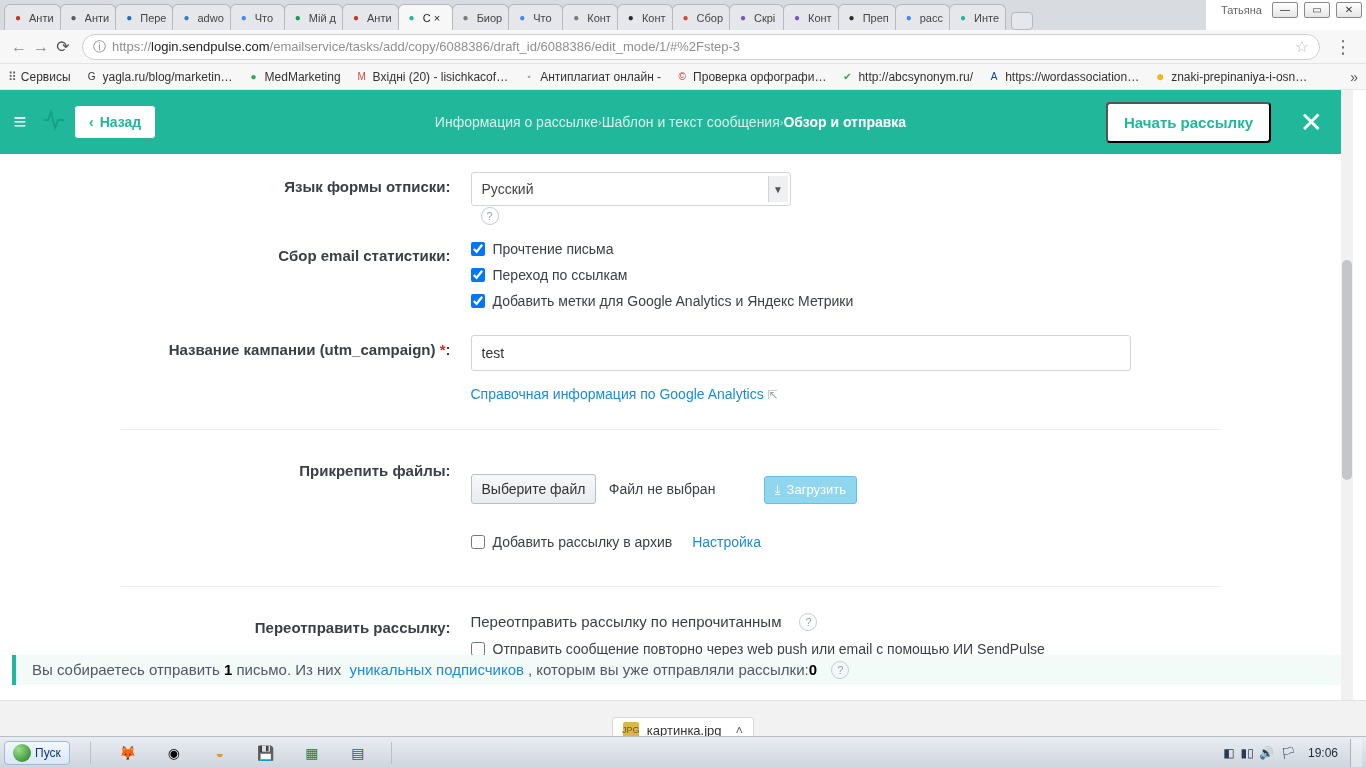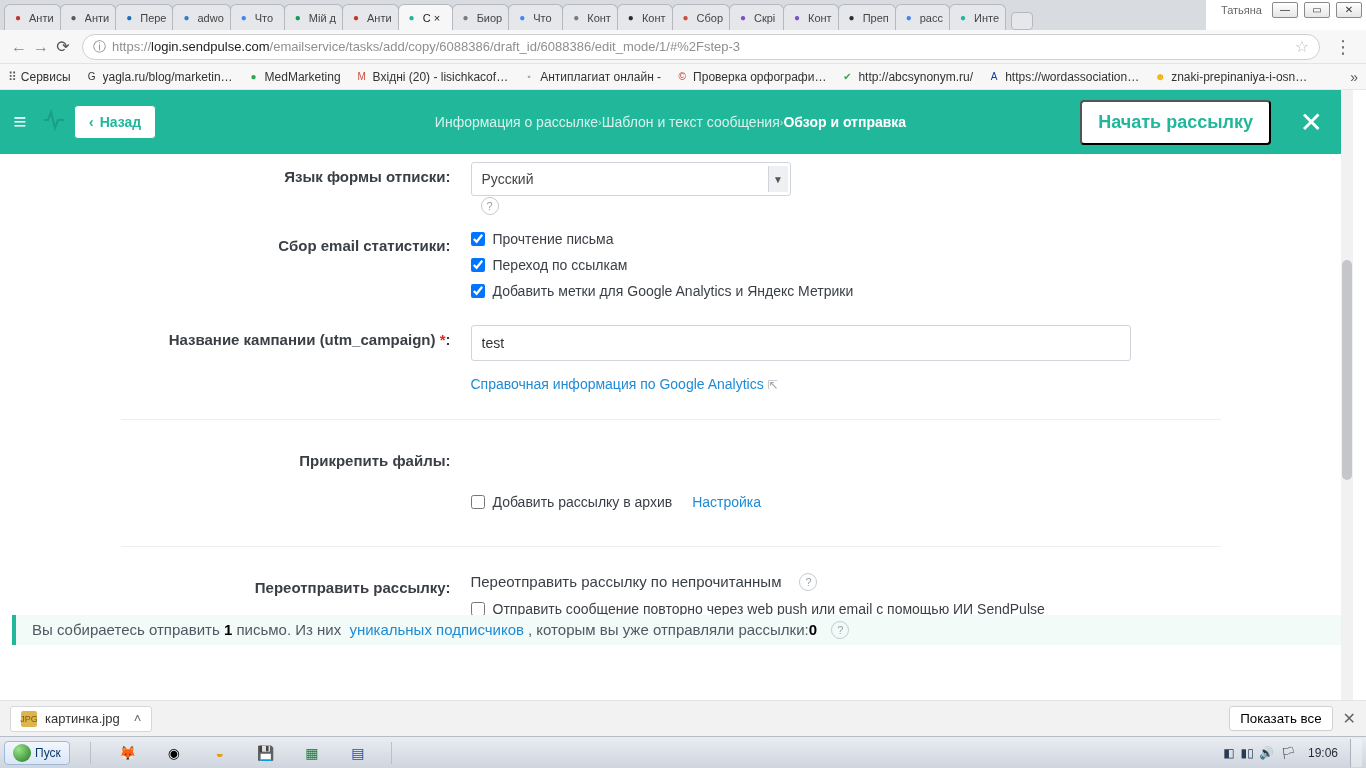--- a/index.html
+++ b/index.html
@@ -45,25 +45,25 @@
 
   
   .g-toolbar { height: 64px; background: #20b79a; display: flex; align-items: center; color: #fff; position: relative; }
   .ham { width: 40px; text-align: center; font-size: 22px; color: #fff; }
   .pulse-icon { width: 28px; text-align: center; }
   .btn-back { background: #fff; color: #20b79a; border: 1px solid #20b79a; border-radius: 4px; padding: 8px 14px; font-size: 14px; font-weight: 600; display: flex; align-items: center; gap: 6px; margin-left: 6px; }
   .bc { position: absolute; left: 50%; transform: translateX(-50%); display: flex; align-items: center; font-size: 14px; }
   .bc .bci { color: rgba(255,255,255,.82); white-space: nowrap; }
   .bc .bci.active { color: #fff; font-weight: 700; }
   .bc .sep { color: rgba(255,255,255,.7); font-size: 11px; }
-  .btn-primary { position: absolute; right: 70px; background: #fff; color: #20b79a; border-radius: 4px; padding: 10px 16px; font-size: 18px; font-weight: 700; }
+  .btn-primary { position: absolute; right: 70px; background: #fff; color: #20b79a; border-radius: 4px; padding: 10px 16px; font-size: 15px; font-weight: 700; }
   .close-x { position: absolute; right: 18px; font-size: 28px; color: #fff; }
 
   
-  .form-wrap { position: relative; width: 100%; padding-top: 0; }
+  .form-wrap { position: relative; width: 100%; padding-top: 10px; }
   .form-inner { width: 1100px; margin: 0 auto; position: relative; }
   .row { display: flex; align-items: flex-start; padding: 8px 0; }
   .row.divider { border-bottom: 1px solid #eceef1; padding-bottom: 26px; margin-bottom: 18px; }
   .lab { width: 350px; text-align: right; padding-right: 20px; font-size: 15px; color: #3a3f46; padding-top: 6px; font-weight: 600; }
   .lab .req { color: #e02828; }
   .ctrl { flex: 1; }
   .select { width: 320px; height: 34px; border: 1px solid #cfd5db; border-radius: 3px; display: flex; align-items: center; padding: 0 10px; font-size: 14px; color: #444; background: #fff; justify-content: space-between; }
   .select .sel-btn { width: 20px; height: 26px; background: #eef0f2; border-left: 1px solid #cfd5db; display: inline-flex; align-items: center; justify-content: center; color: #555; font-size: 10px; margin-right: -8px; }
   .help-q { display: inline-flex; width: 18px; height: 18px; border: 1px solid #c5cbd1; border-radius: 50%; color: #9aa2aa; font-size: 11px; align-items: center; justify-content: center; margin-left: 10px; vertical-align: middle; }
   .chk-line { display: flex; align-items: center; gap: 8px; font-size: 14px; color: #3a3f46; margin-bottom: 10px; }
@@ -72,21 +72,21 @@
   .link { color: #1e8bd6; font-size: 14px; }
   .file-btn { background: linear-gradient(#f7f8fa,#e9ecef); border: 1px solid #b9bfc6; border-radius: 3px; padding: 6px 10px; font-size: 14px; color: #333; }
   .file-state { font-size: 14px; color: #3a3f46; margin-left: 8px; }
   .upload-btn { float: none; display: inline-flex; align-items: center; gap: 6px; background: #8fd6ee; border: 1px solid #64c3e3; color: #fff; font-size: 13px; border-radius: 3px; padding: 5px 10px; margin-left: 44px; }
   .resend-title { font-weight: 400; font-size: 15px; color: #3a3f46; margin-bottom: 10px; display: flex; align-items: center; gap: 8px; }
   .notice-bar { position: absolute; left: 12px; right: 0; bottom: 16px; height: 30px; border-left: 4px solid #20b79a; background: #f2fbf8; display: flex; align-items: center; padding-left: 16px; font-size: 15px; color: #515861; overflow: hidden; }
   .notice-bar b { color: #000; font-weight: 700; }
   .notice-bar .lk { color: #1e8bd6; margin: 0 4px; }
 
   
-  .dlbar { position: absolute; left: 0; right: 0; bottom: 32px; height: 36px; background: #f2f2f2; border-top: 1px solid #e3e3e3; display: flex; align-items: center; padding: 16px 10px; font-size: 13px; color: #333; }
+  .dlbar { position: absolute; left: 0; right: 0; bottom: 32px; height: 36px; background: #f2f2f2; border-top: 1px solid #e3e3e3; display: flex; align-items: center; padding: 16px 10px; font-size: 13px; color: #333; flex-direction: column; }
   .dl-item { display: flex; align-items: center; gap: 8px; border: 1px solid #d5d7da; border-radius: 3px; padding: 4px 10px; background: #fff; }
   .dl-ico { width: 16px; height: 16px; background: #dcb54e; border-radius: 2px; font-size: 9px; color: #7a5c10; display: inline-flex; align-items: center; justify-content: center; }
   .dl-caret { color: #666; margin-left: 6px; }
   .dl-show { margin-left: auto; display: flex; align-items: center; gap: 10px; }
   .dl-show .showall { border: 1px solid #cfd1d4; background: #fff; padding: 4px 10px; border-radius: 3px; }
   .dl-close { color: #666; font-size: 16px; }
 
   
   .taskbar { position: absolute; left: 0; right: 0; bottom: 0; height: 32px; background: linear-gradient(#e9edf2,#cfd5de); border-top: 1px solid #b7bdc6; display: flex; align-items: center; padding: 0 4px; font-size: 12px; gap: 16px; }
   .start { display: flex; align-items: center; gap: 4px; padding: 2px 8px; border: 1px solid #9fb9d8; border-radius: 4px; background: linear-gradient(#f2f7ff,#dbe6f5); color: #0a3a6e; }
@@ -304,20 +304,28 @@
           <input class="text-in" value="test" style="">
           <div style="height:14px"></div>
           <a class="link"><span>Справочная информация по Google Analytics</span><span class="ext-link-ic">⇱</span></a>
         </div>
       </div>
 
       <div class="row divider">
         <div class="lab">Прикрепить файлы:</div>
         <div class="ctrl">
           <div style="height:18px"></div>
+          <div>
+            <button class="file-btn"><span>Выберите файл</span></button>
+            <span class="file-state">Файл не выбран</span>
+            <button class="upload-btn">
+                <span>⤓</span>
+                <span>Загрузить</span>
+              </button>
+          </div>
           <div style="height:30px"></div>
           <label class="chk-line">
             <input type="checkbox" style="">
             <span>Добавить рассылку в архив</span>
             &nbsp;<a class="link">Настройка</a>
           </label>
         </div>
       </div>
 
       <div class="row">

